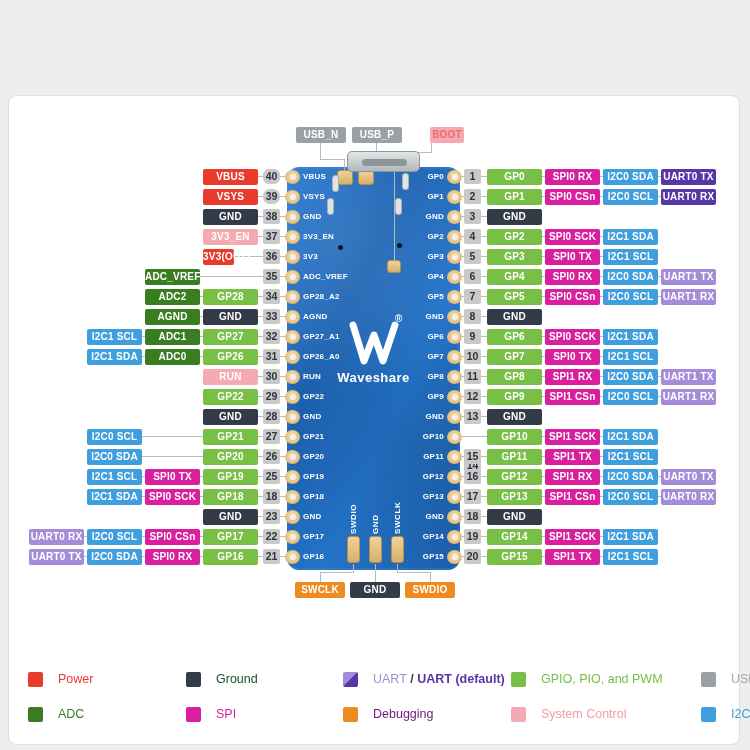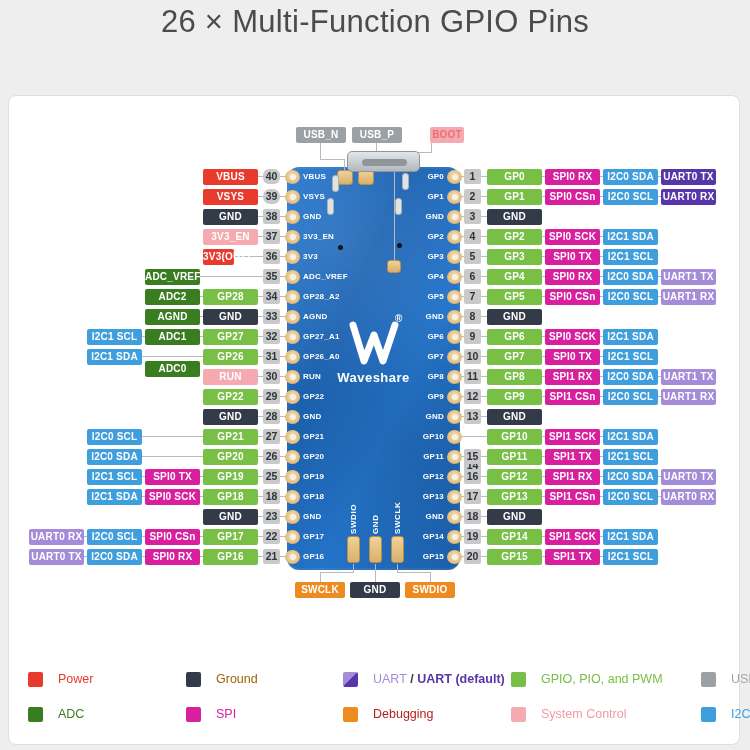--- a/index.html
+++ b/index.html
@@ -43,21 +43,20 @@
   .logo{position:absolute;z-index:3;}
   .brand{position:absolute;color:#fff;font-weight:bold;z-index:3;text-align:center;}
   .legend-item{position:absolute;height:15px;z-index:2;}
   .swatch{position:absolute;left:0;top:0;width:15px;height:15px;border-radius:2px;}
   .leg-label{position:absolute;left:30px;top:0;line-height:15px;font-size:12.5px;white-space:nowrap;}
 </style>
 </head>
 <body>
 
 <div class="page">
-  <h1>26 × Multi-Function GPIO Pins</h1>
   <div class="panel"></div>
   <div id="diagram">
       <div class="wire" style="left: 230px; top: 176px; width: 57px; height: 1px;"></div>
       <div class="badge" style="left: 263px; top: 169px; border-radius: 6px;">40</div>
       <div class="pbox" style="left: 203px; top: 169px; width: 55px; background: rgb(232, 58, 45);">VBUS</div>
       <div class="wire" style="left: 230px; top: 196px; width: 57px; height: 1px;"></div>
       <div class="badge" style="left: 263px; top: 189px; border-radius: 7px;">39</div>
       <div class="pbox" style="left: 203px; top: 189px; width: 55px; background: rgb(232, 58, 45);">VSYS</div>
       <div class="wire" style="left: 230px; top: 216px; width: 57px; height: 1px;"></div>
       <div class="badge" style="left: 263px; top: 209px;">38</div>
@@ -80,21 +79,21 @@
       <div class="pbox" style="left: 203px; top: 309px; width: 55px; background: rgb(51, 59, 72);">GND</div>
       <div class="pbox" style="left: 145px; top: 309px; width: 55px; background: rgb(58, 125, 33);">AGND</div>
       <div class="wire" style="left: 114px; top: 336px; width: 173px; height: 1px;"></div>
       <div class="badge" style="left: 263px; top: 329px;">32</div>
       <div class="pbox" style="left: 203px; top: 329px; width: 55px; background: rgb(119, 192, 69);">GP27</div>
       <div class="pbox" style="left: 145px; top: 329px; width: 55px; background: rgb(58, 125, 33);">ADC1</div>
       <div class="pbox" style="left: 87px; top: 329px; width: 55px; background: rgb(63, 158, 221);">I2C1 SCL</div>
       <div class="wire" style="left: 114px; top: 356px; width: 173px; height: 1px;"></div>
       <div class="badge" style="left: 263px; top: 349px;">31</div>
       <div class="pbox" style="left: 203px; top: 349px; width: 55px; background: rgb(119, 192, 69);">GP26</div>
-      <div class="pbox" style="left: 145px; top: 349px; width: 55px; background: rgb(58, 125, 33); margin-top: 12px;">ADC0</div>
+      <div class="pbox" style="left: 145px; top: 349px; width: 55px; background: rgb(58, 125, 33);">ADC0</div>
       <div class="pbox" style="left: 87px; top: 349px; width: 55px; background: rgb(63, 158, 221);">I2C1 SDA</div>
       <div class="wire" style="left: 230px; top: 376px; width: 57px; height: 1px;"></div>
       <div class="badge" style="left: 263px; top: 369px;">30</div>
       <div class="pbox" style="left: 203px; top: 369px; width: 55px; background: rgb(245, 170, 178);">RUN</div>
       <div class="wire" style="left: 230px; top: 396px; width: 57px; height: 1px;"></div>
       <div class="badge" style="left: 263px; top: 389px;">29</div>
       <div class="pbox" style="left: 203px; top: 389px; width: 55px; background: rgb(119, 192, 69);">GP22</div>
       <div class="wire" style="left: 230px; top: 416px; width: 57px; height: 1px;"></div>
       <div class="badge" style="left: 263px; top: 409px;">28</div>
       <div class="pbox" style="left: 203px; top: 409px; width: 55px; background: rgb(51, 59, 72);">GND</div>
@@ -438,21 +437,21 @@
       <div class="pbox" style="left: 430px; top: 127px; width: 34px; background: rgb(245, 170, 178); z-index: 6; color: rgb(236, 109, 114);">BOOT</div>
       <div class="pbox" style="left: 295px; top: 582px; width: 50px; background: rgb(238, 139, 32); z-index: 6;">SWCLK</div>
       <div class="pbox" style="left: 350px; top: 582px; width: 50px; background: rgb(51, 59, 72); z-index: 6;">GND</div>
       <div class="pbox" style="left: 405px; top: 582px; width: 50px; background: rgb(238, 139, 32); z-index: 6;">SWDIO</div>
       <div class="legend-item" style="left: 28px; top: 672px;">
         <div class="swatch" style="background: rgb(232, 58, 45);"></div>
         <div class="leg-label" style="color: rgb(232, 58, 45);">Power</div>
       </div>
       <div class="legend-item" style="left: 186px; top: 672px;">
         <div class="swatch" style="background: rgb(51, 59, 72);"></div>
-        <div class="leg-label" style="color: #a16207;">Ground</div>
+        <div class="leg-label" style="color: #14532d;">Ground</div>
       </div>
       <div class="legend-item" style="left: 343px; top: 672px;">
         <div class="swatch" style="background: linear-gradient(135deg, rgb(164, 140, 216) 50%, rgb(86, 54, 168) 50%);"></div>
         <div class="leg-label"><span style="color: rgb(164, 140, 216);">UART</span><span style="color: rgb(59, 59, 59); font-weight: bold;"> / </span><span style="color: rgb(86, 54, 168); font-weight: bold;">UART (default)</span></div>
       </div>
       <div class="legend-item" style="left: 511px; top: 672px;">
         <div class="swatch" style="background: rgb(119, 192, 69);"></div>
         <div class="leg-label" style="color: rgb(119, 192, 69);">GPIO, PIO, and PWM</div>
       </div>
       <div class="legend-item" style="left: 701px; top: 672px;">
@@ -462,21 +461,21 @@
       <div class="legend-item" style="left: 28px; top: 707px;">
         <div class="swatch" style="background: rgb(58, 125, 33);"></div>
         <div class="leg-label" style="color: rgb(58, 125, 33);">ADC</div>
       </div>
       <div class="legend-item" style="left: 186px; top: 707px;">
         <div class="swatch" style="background: rgb(218, 31, 158);"></div>
         <div class="leg-label" style="color: rgb(218, 31, 158);">SPI</div>
       </div>
       <div class="legend-item" style="left: 343px; top: 707px;">
         <div class="swatch" style="background: rgb(238, 139, 32);"></div>
-        <div class="leg-label" style="color: #b91c1c;">Debugging</div>
+        <div class="leg-label" style="color: #701a75;">Debugging</div>
       </div>
       <div class="legend-item" style="left: 511px; top: 707px;">
         <div class="swatch" style="background: rgb(245, 170, 178);"></div>
         <div class="leg-label" style="color: rgb(241, 155, 166);">System Control</div>
       </div>
       <div class="legend-item" style="left: 701px; top: 707px;">
         <div class="swatch" style="background: rgb(63, 158, 221);"></div>
         <div class="leg-label" style="color: rgb(63, 158, 221);">I2C</div>
       </div>
     </div>

